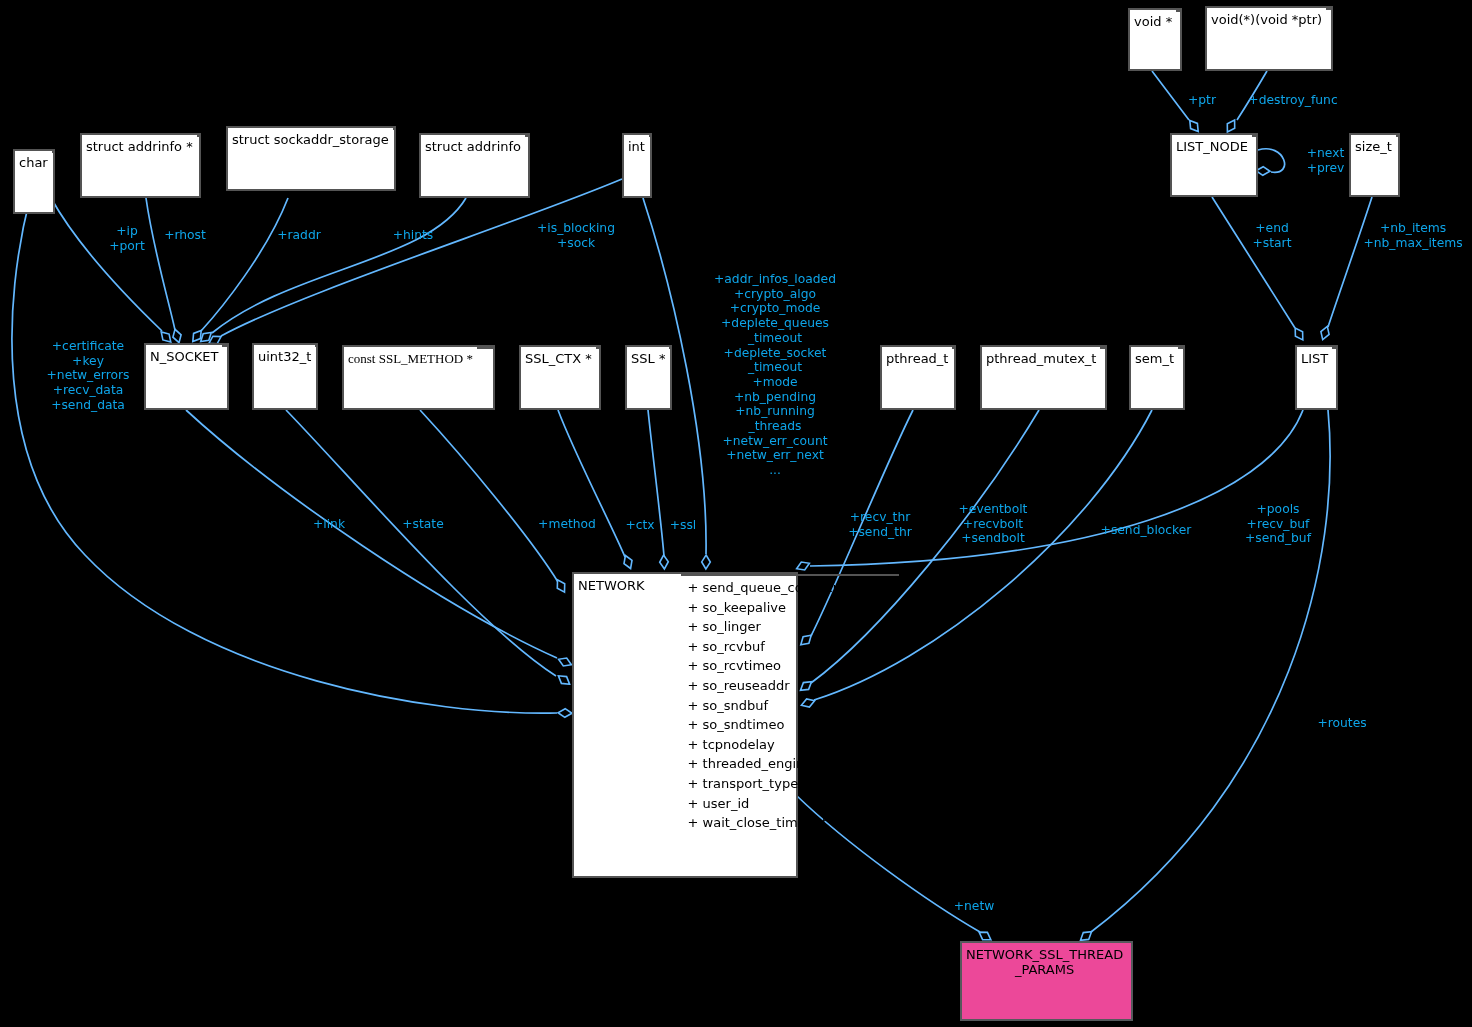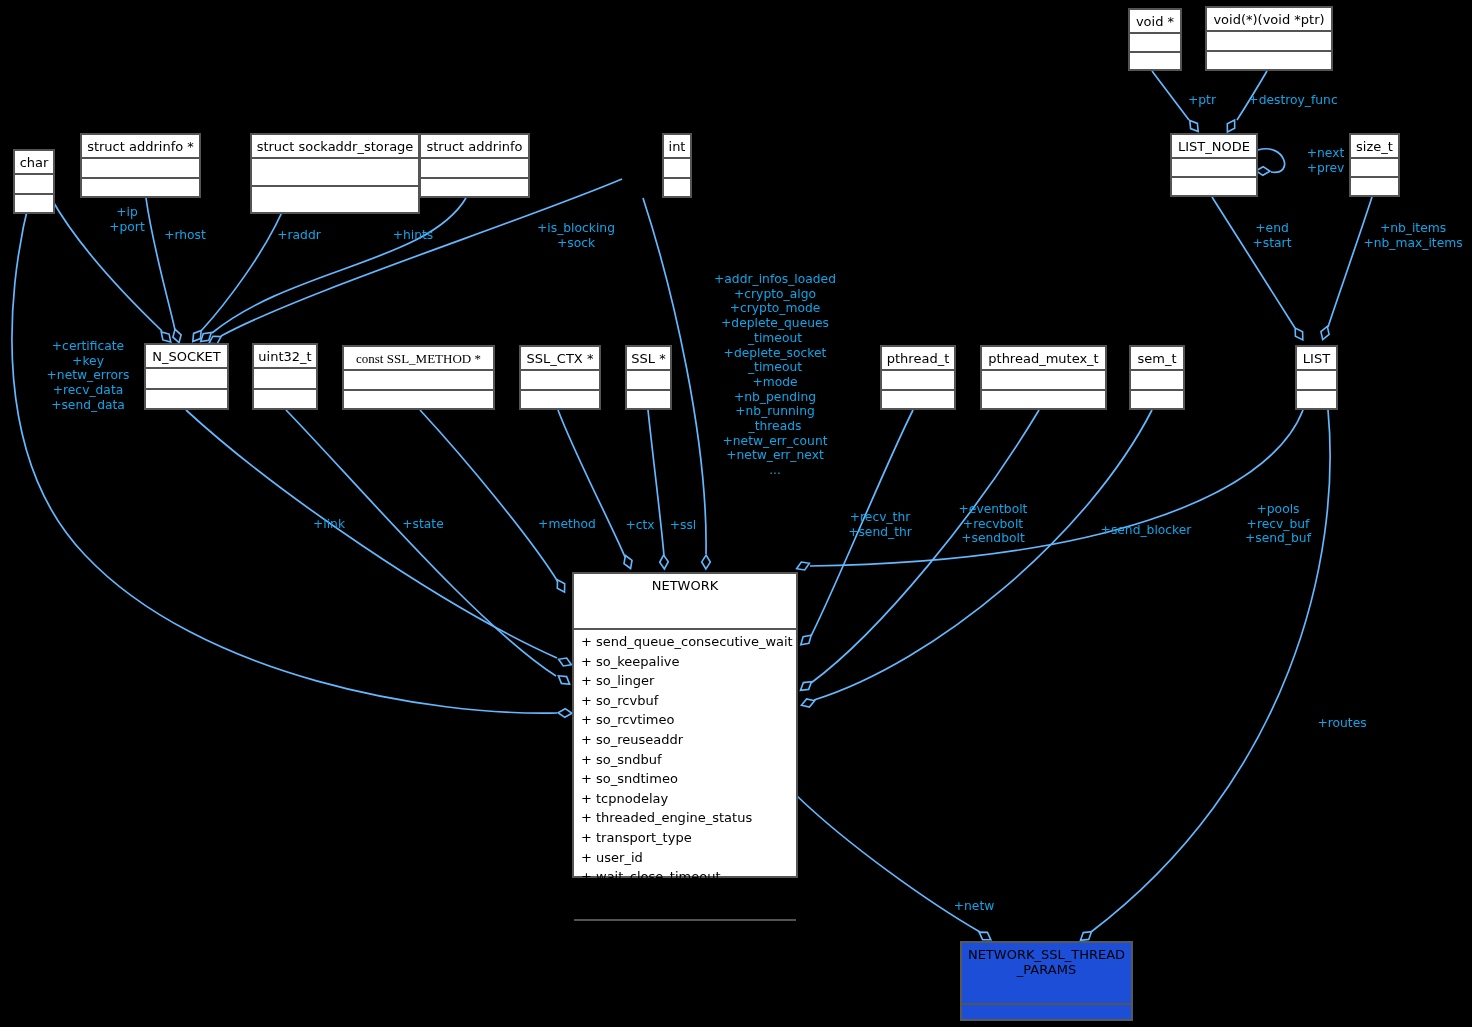--- a/index.html
+++ b/index.html
@@ -2,27 +2,27 @@
 <html><head>
 <meta charset="utf-8">
 <style>
   html,body{margin:0;padding:0;background:#000;}
   #canvas{position:relative;width:1472px;height:1027px;background:#000;overflow:hidden;
           font-family:"DejaVu Sans","Liberation Sans",sans-serif;}
   svg.edge-layer{position:absolute;left:0;top:0;z-index:1;}
   .edge{fill:none;stroke:#63b8ff;stroke-width:1.7px;}
   .diamond{fill:#000;stroke:#63b8ff;stroke-width:1.6px;}
   .node{position:absolute;z-index:2;box-sizing:border-box;background:#fff;
-        border:2px solid #545454;color:#000;display:flex;flex-direction:column;
+        border:2px solid #545454;color:#000;display:flex;
         font-size:13px;line-height:15px;}
   .node-title{flex:0 0 auto;text-align:center;padding:4px 4px 3px 4px;white-space:nowrap;}
   .node-members{flex:0 0 auto;border-top:2px solid #545454;padding-top:2px;}
   .member-row{height:19.6px;line-height:19.6px;padding-left:7px;white-space:nowrap;font-size:13px;}
   .sec{flex:1 1 auto;border-top:2px solid #545454;}
-  .node.main{background:#1d4ed8;border-color:#55595c;gap:23px;}
+  .node.main{background:#ec4899;border-color:#55595c;gap:23px;}
   .edge-label{position:absolute;z-index:3;color:#0ea5e9;font-size:12.3px;font-weight:400;
               line-height:14.7px;white-space:nowrap;text-align:center;transform:translateX(-50%);}
 </style>
 </head>
 <body>
 
 <div id="canvas">
   <svg class="edge-layer" width="1472" height="1027">
     <path class="edge" d="M1152,71 C1165,88 1179,107 1189,120"></path>
     <path class="edge" d="M1267,71 C1257,88 1246,106 1237,120"></path>
@@ -81,35 +81,35 @@
   <div class="sec"></div>
         <div class="sec"></div>
       </div>
       <div class="node" style="left: 80px; top: 133px; width: 121px; height: 65px;">
     <div class="node-title">
           <div>struct addrinfo *</div>
         </div>
   <div class="sec"></div>
         <div class="sec"></div>
       </div>
-      <div class="node" style="left: 226px; top: 133px; width: 170px; height: 81px; margin-left: 24px;">
+      <div class="node" style="left: 226px; top: 126px; width: 170px; height: 65px;">
     <div class="node-title">
           <div>struct sockaddr_storage</div>
         </div>
   <div class="sec"></div>
         <div class="sec"></div>
       </div>
       <div class="node" style="left: 419px; top: 133px; width: 111px; height: 65px;">
     <div class="node-title">
           <div>struct addrinfo</div>
         </div>
   <div class="sec"></div>
         <div class="sec"></div>
       </div>
-      <div class="node" style="left: 622px; top: 133px; width: 30px; height: 65px; margin-left: 40px;">
+      <div class="node" style="left: 622px; top: 133px; width: 30px; height: 65px;">
     <div class="node-title">
           <div>int</div>
         </div>
   <div class="sec"></div>
         <div class="sec"></div>
       </div>
       <div class="node" style="left: 1128px; top: 8px; width: 54px; height: 63px;">
     <div class="node-title">
           <div>void *</div>
         </div>
@@ -242,21 +242,21 @@
         <div>+prev</div>
       </div>
       <div class="edge-label" style="left: 1272px; top: 221px;">
         <div>+end</div>
         <div>+start</div>
       </div>
       <div class="edge-label" style="left: 1413px; top: 221px;">
         <div>+nb_items</div>
         <div>+nb_max_items</div>
       </div>
-      <div class="edge-label" style="left: 127px; top: 205px;">
+      <div class="edge-label" style="left: 127px; top: 224px;">
         <div>+ip</div>
         <div>+port</div>
       </div>
       <div class="edge-label" style="left: 185px; top: 228px;">
         <div>+rhost</div>
       </div>
       <div class="edge-label" style="left: 299px; top: 228px;">
         <div>+raddr</div>
       </div>
       <div class="edge-label" style="left: 413px; top: 228px;">

